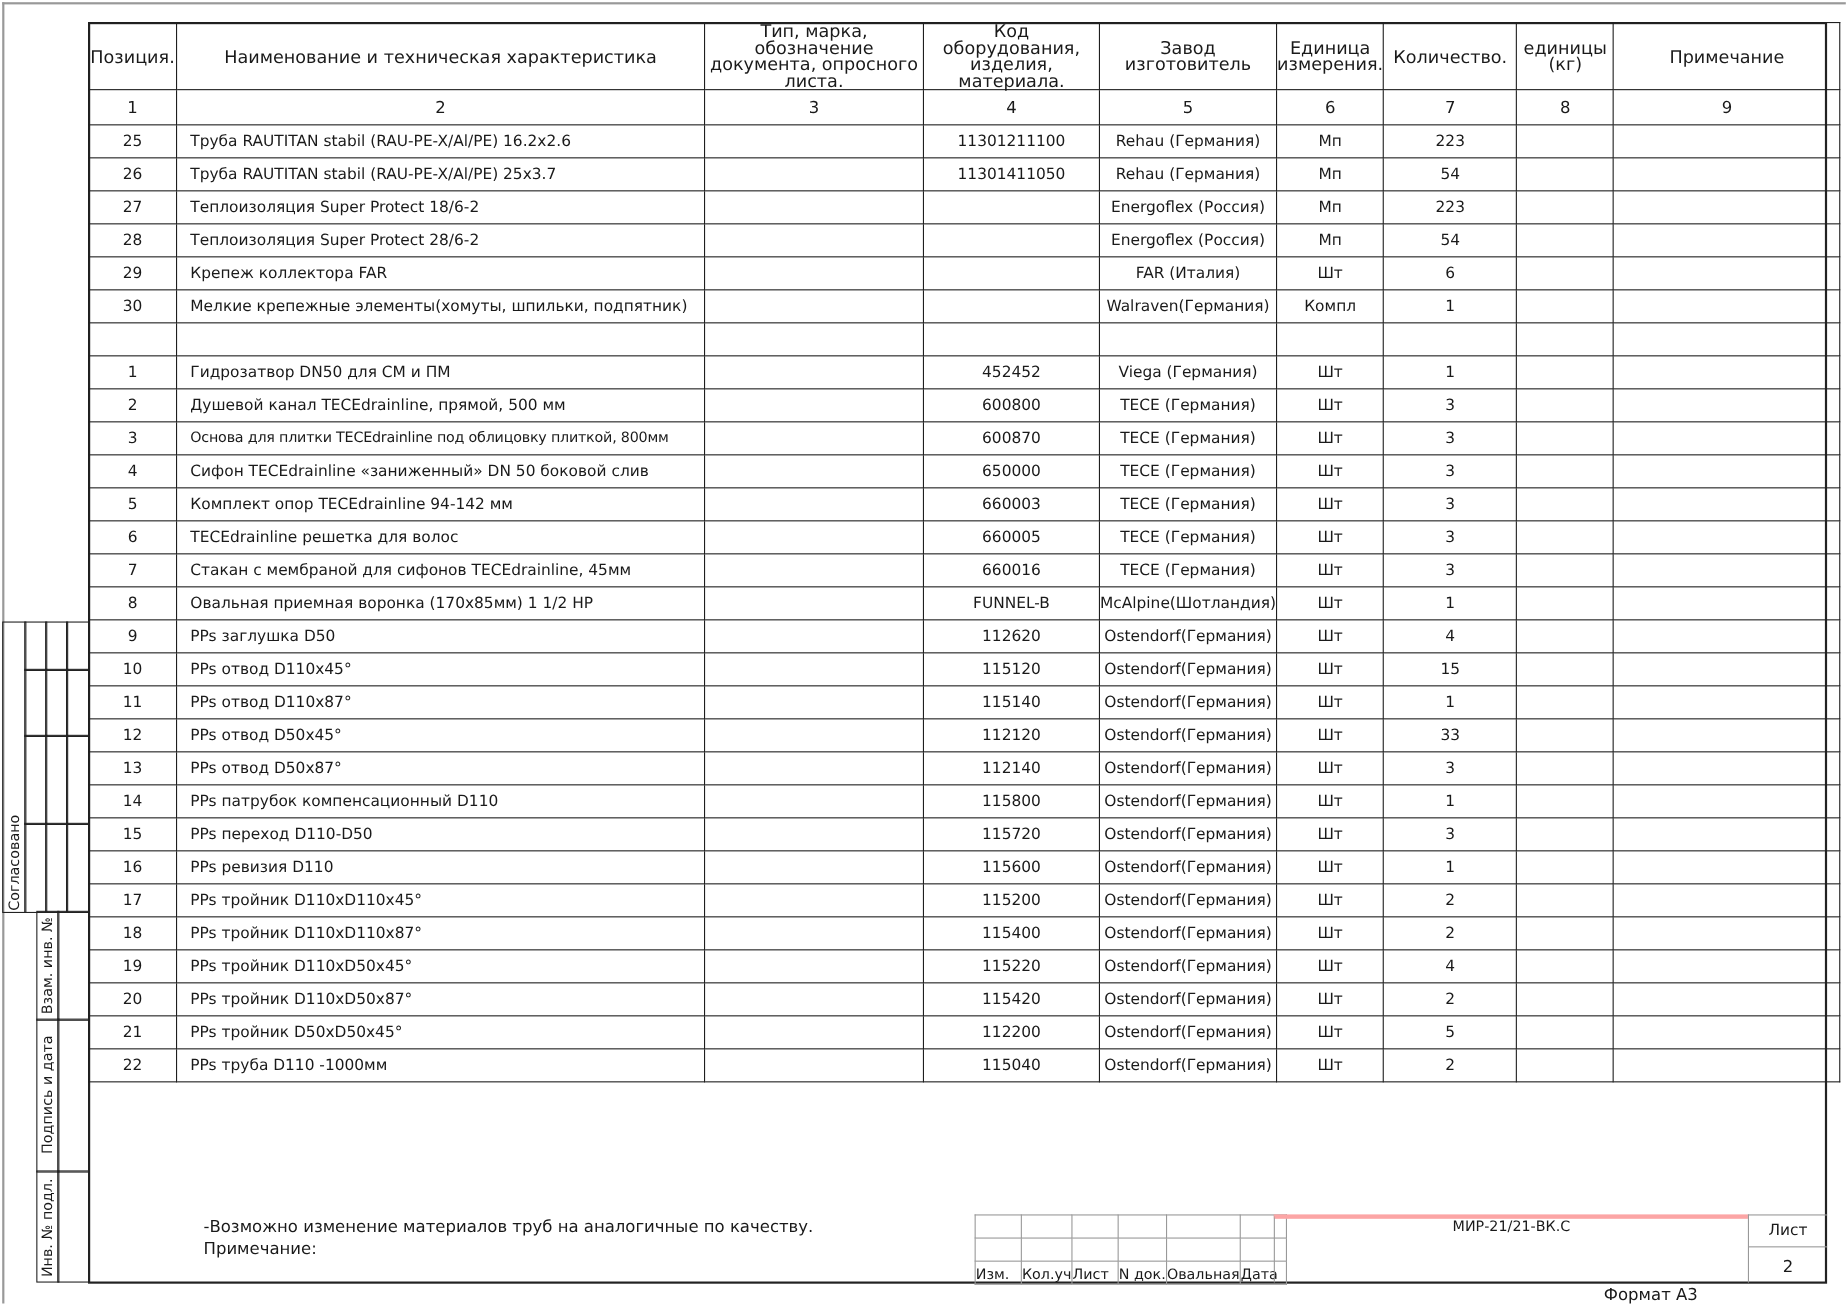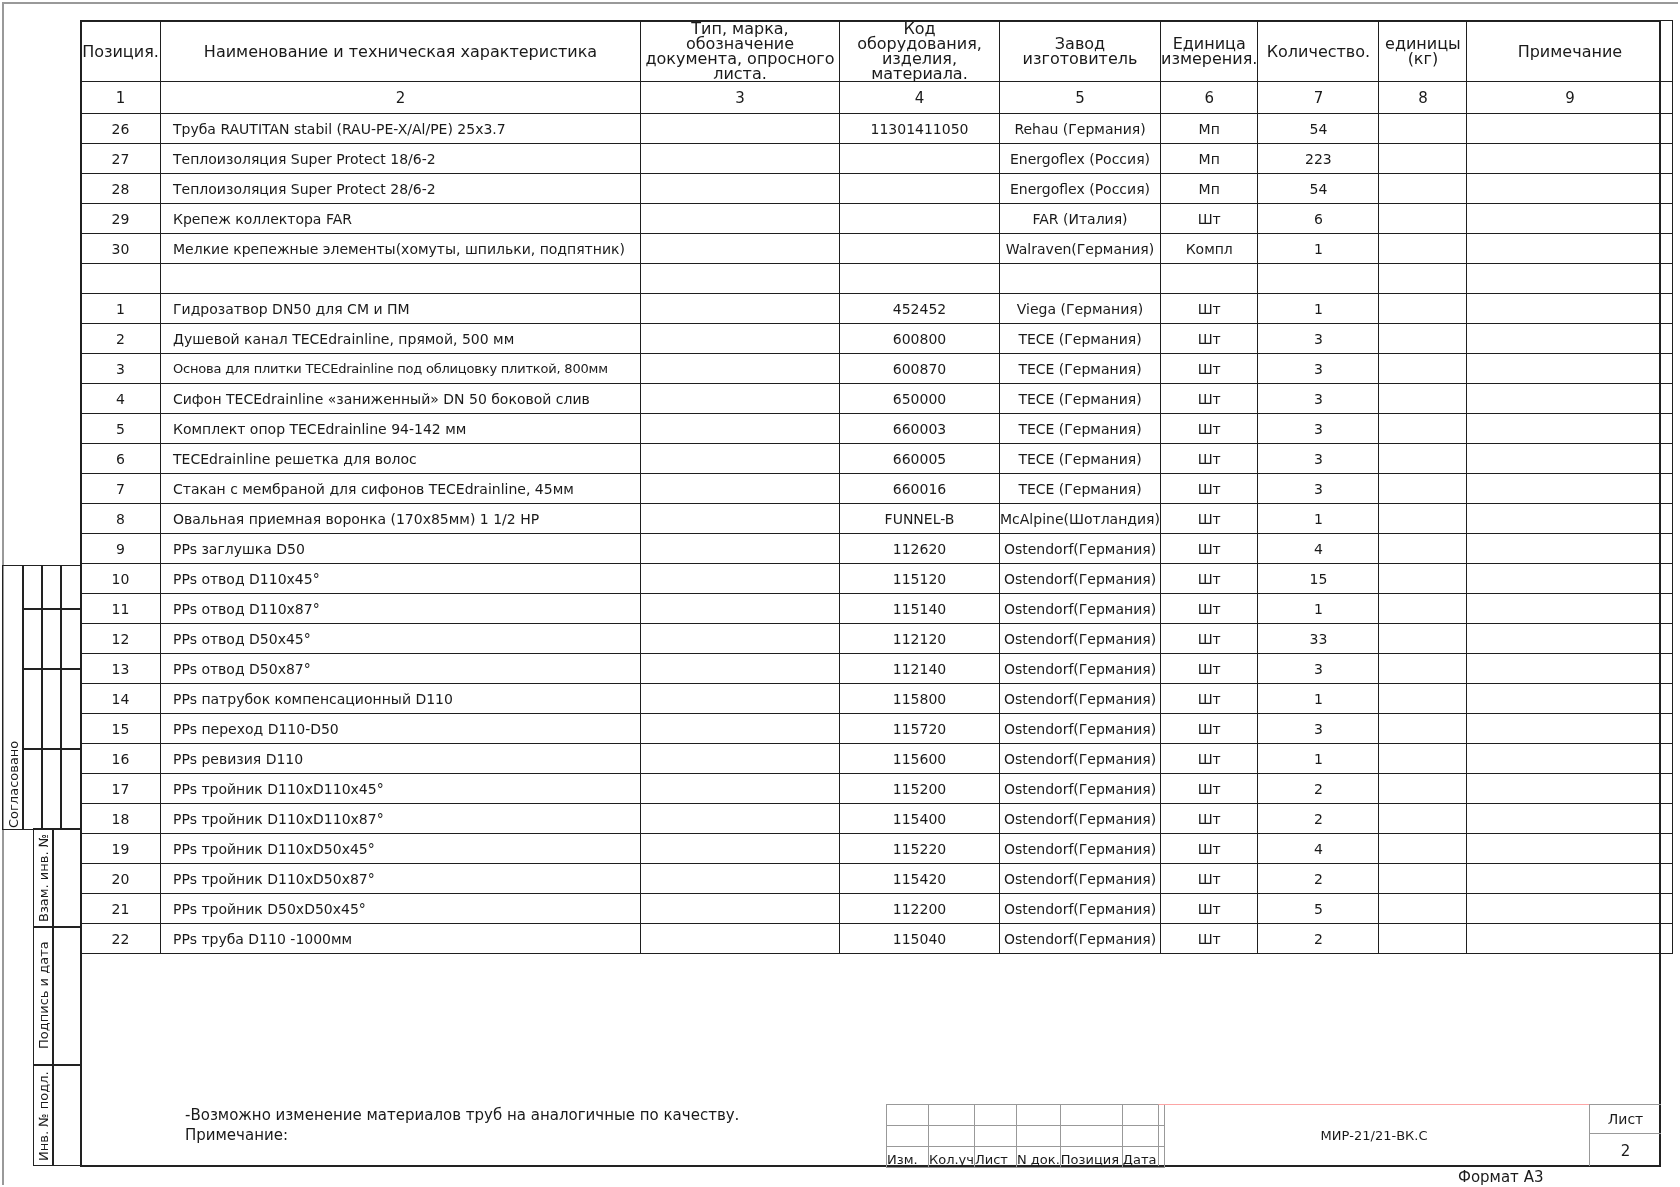--- a/index.html
+++ b/index.html
@@ -24,22 +24,22 @@
   .lm{position:absolute;border:1.6px solid #222;box-sizing:border-box;}
   .vtext{position:absolute;transform:rotate(-90deg);transform-origin:left top;
        font-size:13px;white-space:nowrap;}
   
   .notes{position:absolute;left:185px;top:1105px;font-size:15px;line-height:20px;}
   
   .tb-grid{position:absolute;left:886px;top:1104px;border-collapse:collapse;table-layout:fixed;}
   .tb-grid td{border:1px solid #999;height:21px;padding:0;font-size:13px;white-space:nowrap;
        vertical-align:bottom;box-sizing:border-box;}
   .tb-main{position:absolute;left:1158px;top:1104px;width:431px;height:62px;
-       border-top:1px solid #fca5a5;border-left:1px solid #999;box-sizing:border-box;
-       display:flex;align-items:center;justify-content:center;font-size:13px;}
+       border-top:4px solid #fca5a5;border-left:1px solid #999;box-sizing:border-box;
+       display:flex;justify-content:center;font-size:13px;}
   .tb-sheet{position:absolute;left:1589px;top:1104px;width:72px;height:62px;
        border-top:1px solid #999;border-left:1px solid #999;box-sizing:border-box;}
   .tb-sheet .lab{height:28px;border-bottom:1px solid #999;display:flex;align-items:center;
        justify-content:center;font-size:14px;}
   .tb-sheet .val{height:33px;display:flex;align-items:center;justify-content:center;font-size:15px;}
   .format{position:absolute;left:1458px;top:1168px;font-size:15px;}
 </style>
 </head>
 <body>
 
@@ -106,20 +106,31 @@
       <td>1</td>
       <td>2</td>
       <td>3</td>
       <td>4</td>
       <td>5</td>
       <td>6</td>
       <td>7</td>
       <td>8</td>
       <td>9</td>
     </tr>
+  <tr>
+    <td class="c">25</td>
+    <td class="l">Труба RAUTITAN stabil (RAU-PE-X/Al/PE) 16.2x2.6</td>
+    <td class="c"></td>
+    <td class="c">11301211100</td>
+    <td class="c lt">Rehau (Германия)</td>
+    <td class="c">Мп</td>
+    <td class="c">223</td>
+    <td class="c"></td>
+    <td class="c"></td>
+  </tr>
       <tr>
     <td class="c">26</td>
     <td class="l">Труба RAUTITAN stabil (RAU-PE-X/Al/PE) 25x3.7</td>
     <td class="c"></td>
     <td class="c">11301411050</td>
     <td class="c lt">Rehau (Германия)</td>
     <td class="c">Мп</td>
     <td class="c">54</td>
     <td class="c"></td>
     <td class="c"></td>
@@ -453,21 +464,21 @@
         <td></td>
         <td></td>
         <td></td>
         <td></td>
       </tr>
   <tr>
     <td>Изм.</td>
     <td>Кол.уч</td>
     <td>Лист</td>
     <td>N док.</td>
-    <td>Позиция</td>
+    <td>Овальная</td>
     <td>Дата</td>
   </tr>
 </tbody>
   </table>
 <div class="tb-main">
   <span>МИР-21/21-ВК.С</span>
 </div>
 <div class="tb-sheet">
   <div class="lab">Лист</div>
   <div class="val">2</div>

